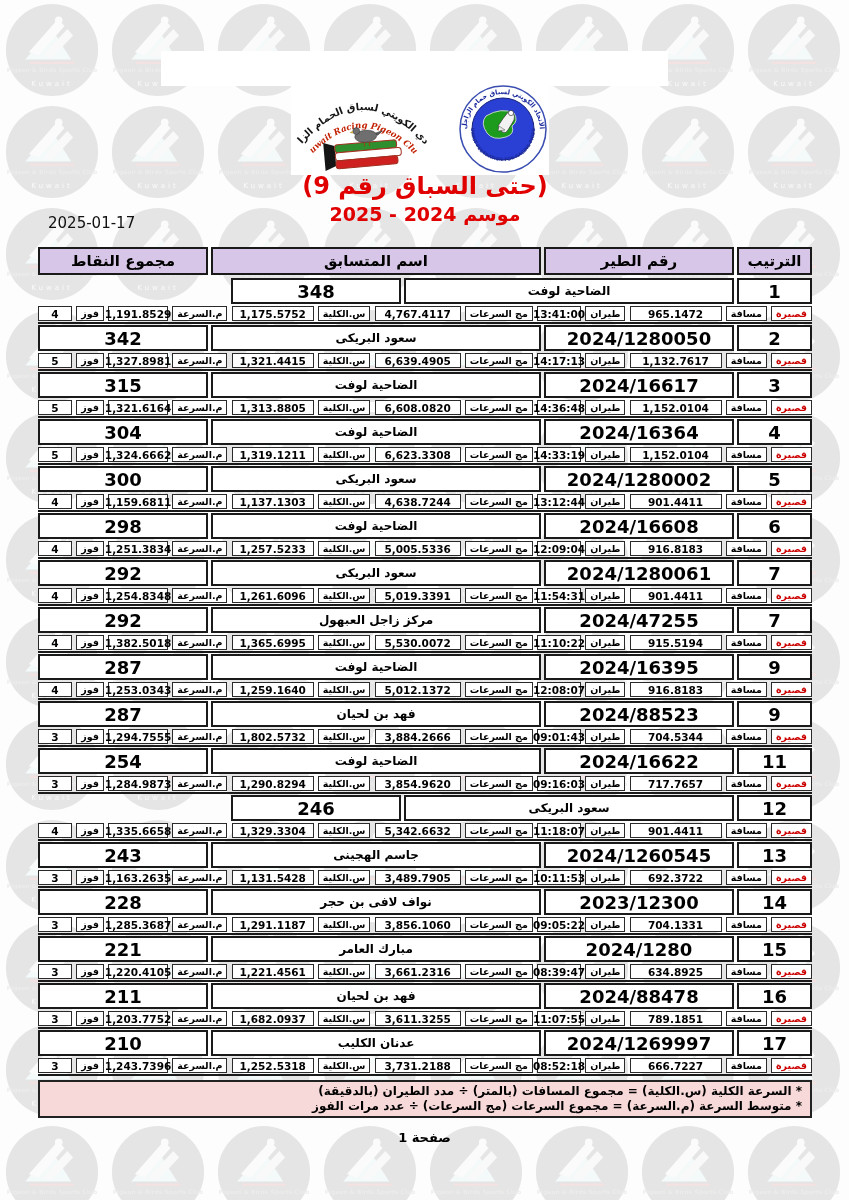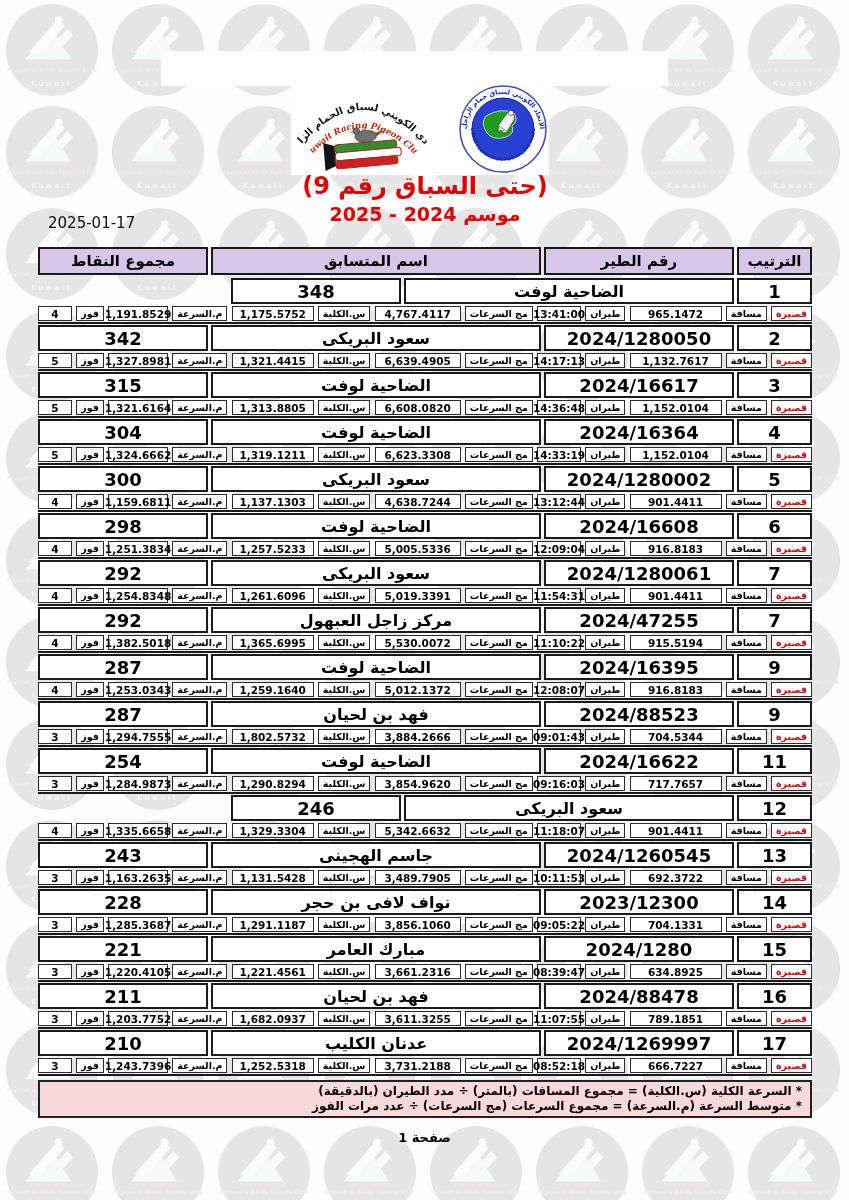--- a/index.html
+++ b/index.html
@@ -28,21 +28,21 @@
   .hc { background:#d7c6e7; border:2px solid #1a1a1a; height:28px; box-sizing:border-box;
         display:flex; align-items:center; justify-content:center; font-weight:bold; font-size:15px; color:#000; }
   .w-rank { width:75px; } .w-bird { width:190px; } .w-name { width:330px; } .w-points { width:170px; }
 
   #entries { position:absolute; left:38px; top:278px; width:774px; z-index:2; }
   .entry { border-bottom:2px solid #1a1a1a; padding-bottom:1px; margin-bottom:1px; }
   .main-row { display:flex; gap:3px; margin-bottom:2px; }
   .mc { background:#fff; border:2px solid #1a1a1a; height:26px; box-sizing:border-box;
         display:flex; align-items:center; justify-content:center; font-weight:bold; overflow:hidden; }
   .mc.num { font-size:18px; }
-  .mc.name { font-size:16px; }
+  .mc.name { font-size:12px; }
   .detail-row { display:flex; justify-content:space-between; align-items:center; }
   .dc { background:#fff; border:1px solid #2a2a2a; height:15px; box-sizing:border-box;
         display:flex; align-items:center; justify-content:center; font-weight:bold; font-size:9.5px;
         padding:0 4px; white-space:nowrap; color:#000; }
   .dc.val { font-size:10.5px; }
   .dc.cat { color:#cc0000; }
   .dw-dist{width:92px} .dw-time{width:44px} .dw-sum{width:86px} .dw-tot{width:82px} .dw-avg{width:60px} .dw-win{width:34px}
 
   
   .notes { position:absolute; left:38px; top:1080px; width:774px; box-sizing:border-box; z-index:2;

